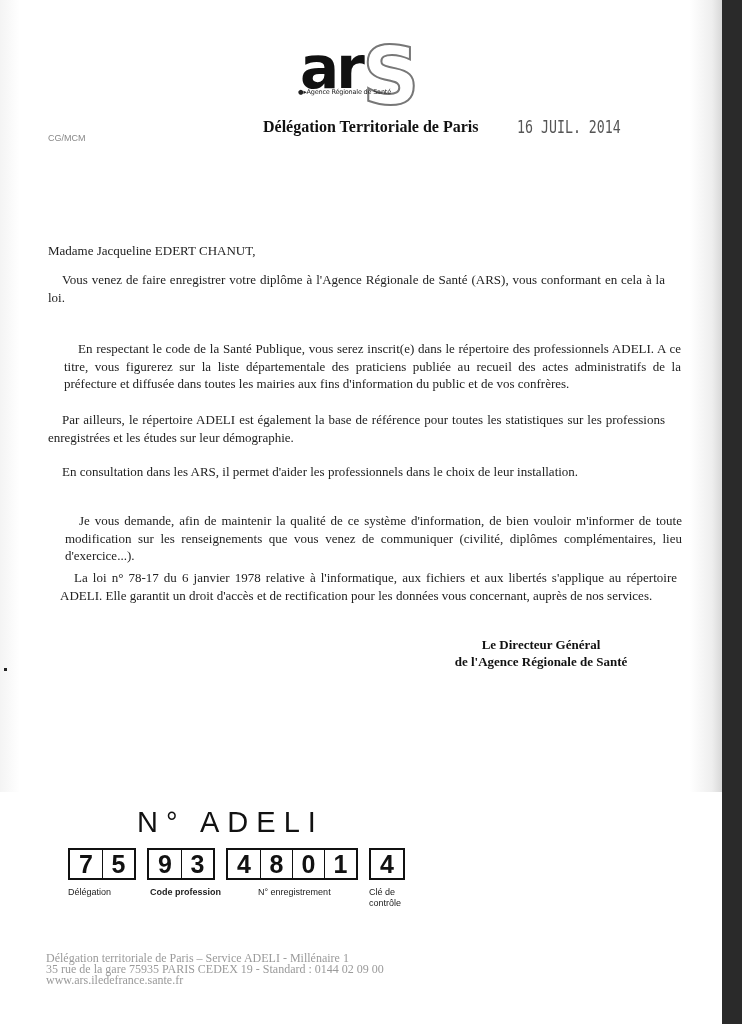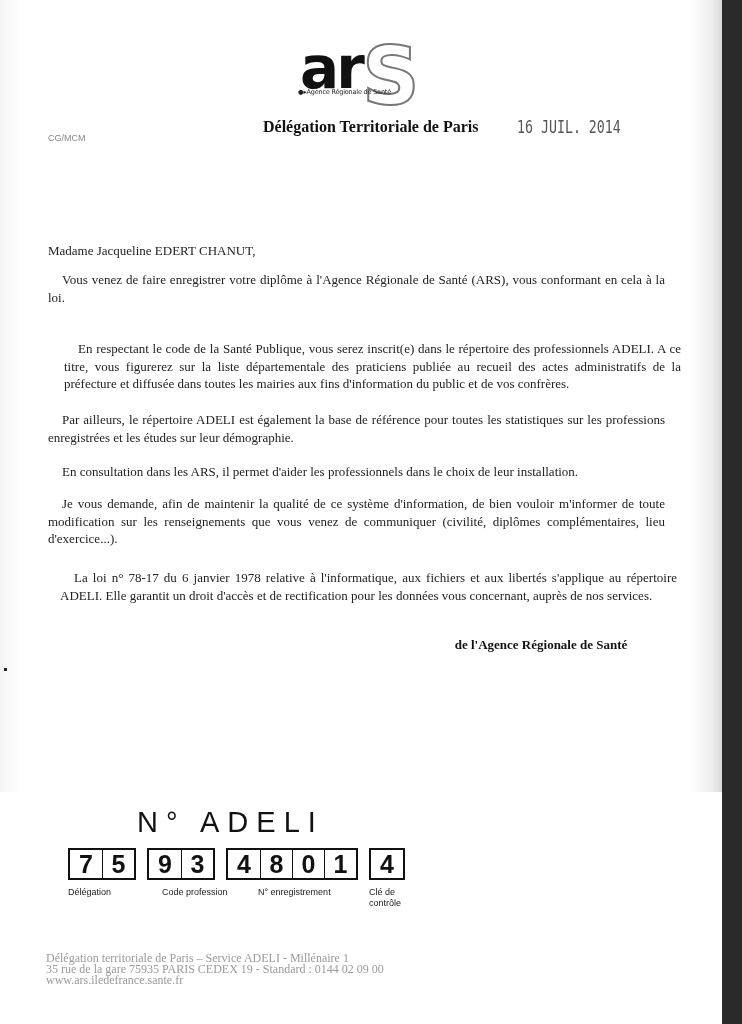--- a/index.html
+++ b/index.html
@@ -102,24 +102,25 @@
   <div class="delegation">Délégation Territoriale de Paris</div>
   <div class="stamp">16 JUIL. 2014</div>
   <div class="ref">CG/MCM</div>
 
   <div class="salutation">Madame Jacqueline EDERT CHANUT,</div>
 
   <p class="para" style="top:271px;margin:0;">Vous venez de faire enregistrer votre diplôme à l'Agence Régionale de Santé (ARS), vous conformant en cela à la loi.</p>
   <p class="para" style="top:324px;margin:16px;">En respectant le code de la Santé Publique, vous serez inscrit(e) dans le répertoire des professionnels ADELI. A ce titre, vous figurerez sur la liste départementale des praticiens publiée au recueil des actes administratifs de la préfecture et diffusée dans toutes les mairies aux fins d'information du public et de vos confrères.</p>
   <p class="para" style="top:411px;margin:0;">Par ailleurs, le répertoire ADELI est également la base de référence pour toutes les statistiques sur les professions enregistrées et les études sur leur démographie.</p>
   <p class="para" style="top:463px;margin:0;">En consultation dans les ARS, il permet d'aider les professionnels dans le choix de leur installation.</p>
-  <p class="para" style="top:495px;margin:0;">Je vous demande, afin de maintenir la qualité de ce système d'information, de bien vouloir m'informer de toute modification sur les renseignements que vous venez de communiquer (civilité, diplômes complémentaires, lieu d'exercice...).</p>
+  <p class="para" style="top:495px;margin:17px;">Je vous demande, afin de maintenir la qualité de ce système d'information, de bien vouloir m'informer de toute modification sur les renseignements que vous venez de communiquer (civilité, diplômes complémentaires, lieu d'exercice...).</p>
   <p class="para" style="top:557px;margin:12px;">La loi n° 78-17 du 6 janvier 1978 relative à l'informatique, aux fichiers et aux libertés s'applique au répertoire ADELI. Elle garantit un droit d'accès et de rectification pour les données vous concernant, auprès de nos services.</p>
 
   <div class="signature">
+    <div>Le Directeur Général</div>
     <div>de l'Agence Régionale de Santé</div>
   </div>
 
   <div class="dot"></div>
 
   <div class="adeli-title">N° ADELI</div>
 
   <div class="box-group" style="left:68px;">
     <div class="box-cell">7</div>
     <div class="box-cell">5</div>
@@ -132,21 +133,21 @@
     <div class="box-cell">4</div>
     <div class="box-cell">8</div>
     <div class="box-cell">0</div>
     <div class="box-cell">1</div>
   </div>
   <div class="box-group" style="left:369px;">
     <div class="box-cell">4</div>
   </div>
 
   <div class="box-label" style="left:68px;">Délégation</div>
-  <div class="box-label" style="left:162px;">Code profession</div>
+  <div class="box-label" style="left:150px;font-weight:bold;">Code profession</div>
   <div class="box-label" style="left:258px;">N° enregistrement</div>
   <div class="box-label" style="left:369px;">
     <div>Clé de</div>
     <div>contrôle</div>
   </div>
 
   <div class="footer">
     <div>Délégation territoriale de Paris – Service ADELI - Millénaire 1</div>
     <div>35 rue de la gare 75935 PARIS CEDEX 19 - Standard : 0144 02 09 00</div>
     <div>www.ars.iledefrance.sante.fr</div>

